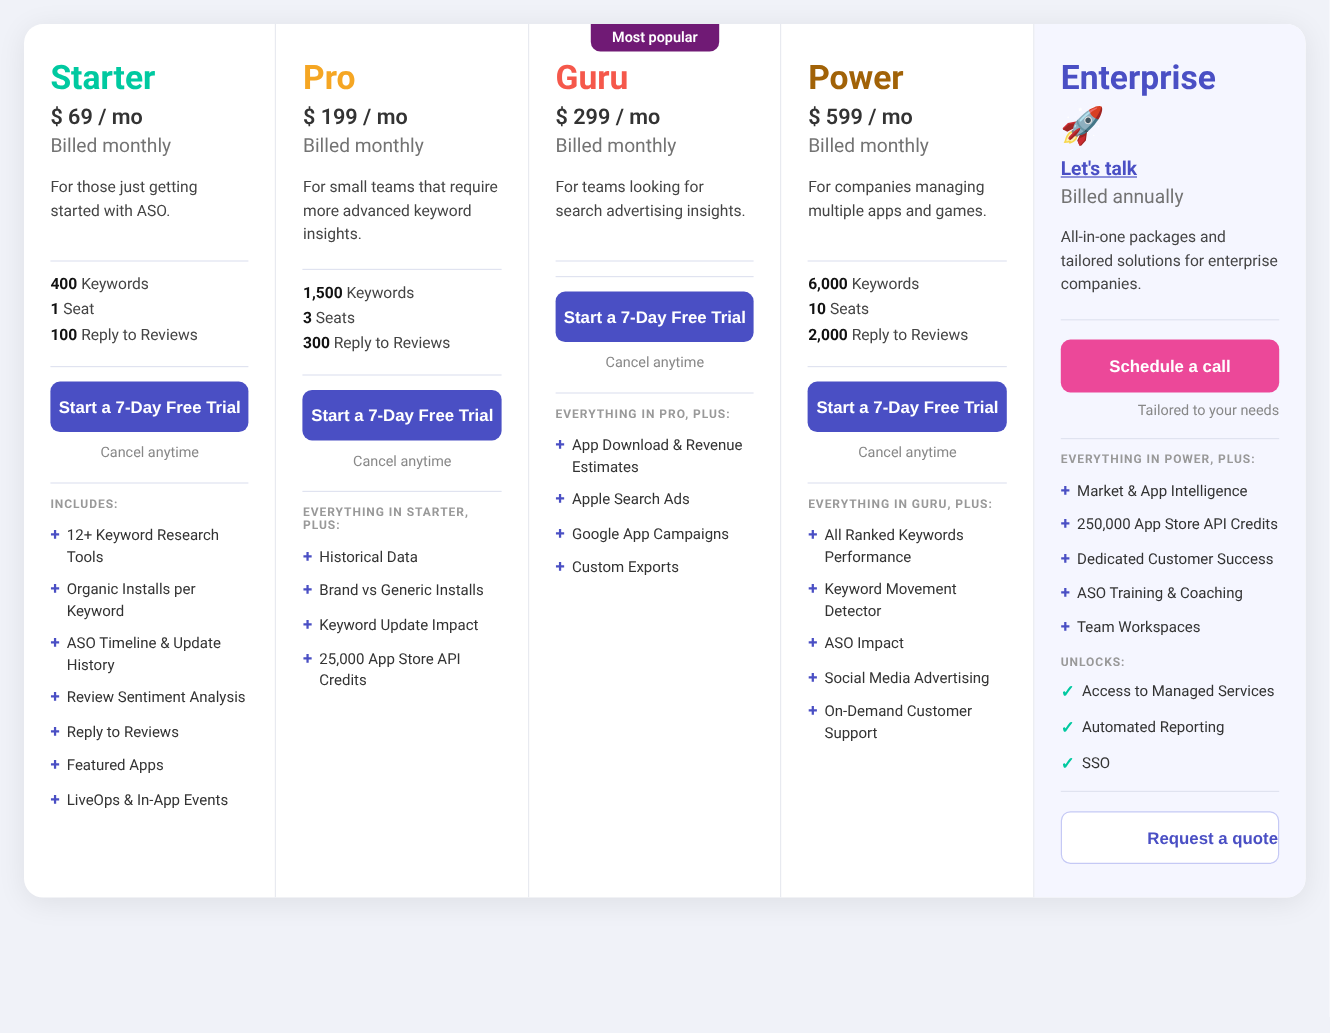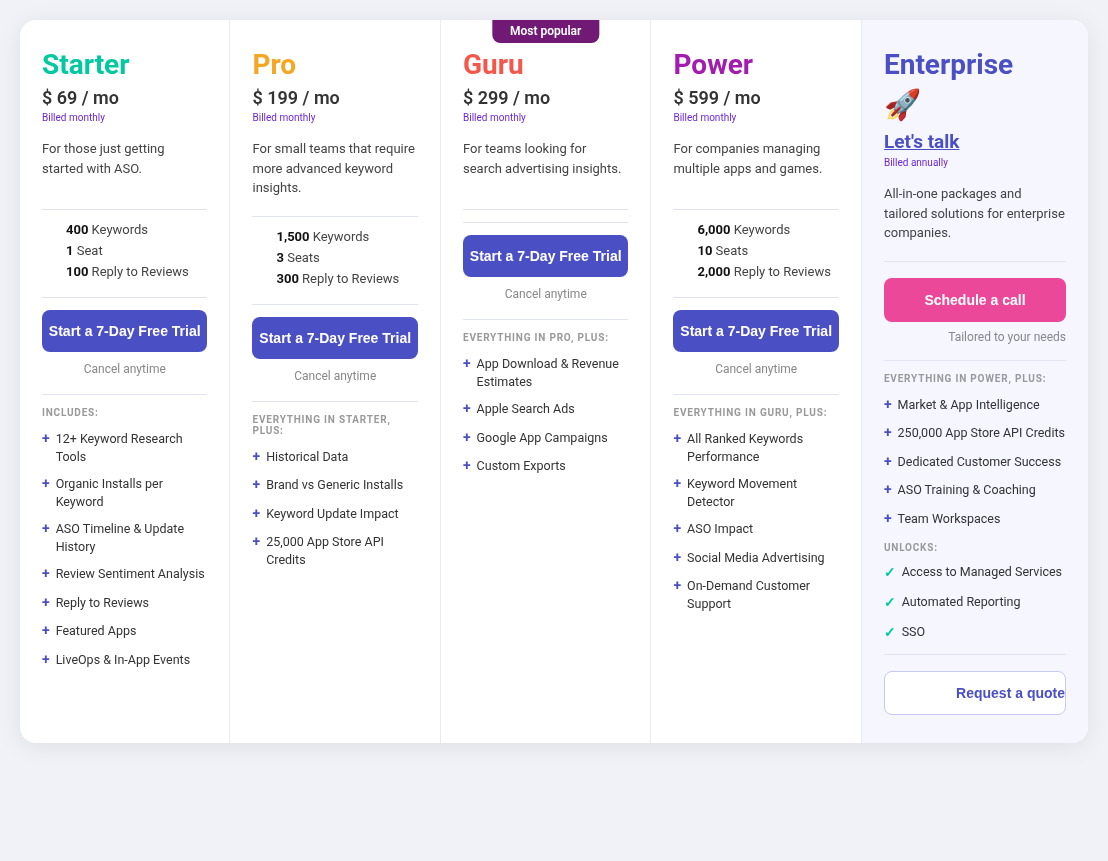--- a/index.html
+++ b/index.html
@@ -38,49 +38,48 @@
       background: #f5f6ff;
     }
     .plan-name {
       font-size: 28px;
       font-weight: 700;
       margin-bottom: 6px;
     }
     .starter-name { color: #00c9a0; }
     .pro-name { color: #f5a623; }
     .guru-name { color: #f5584b; }
-    .power-name { color: #a21caf; }
+    .power-name { color: #a16207; }
     .enterprise-name { color: #4a4fc4; }
 
     .plan-price {
       font-size: 18px;
       font-weight: 600;
       color: #333;
       margin-bottom: 4px;
     }
     .billed-note {
-      font-size: 10px;
-      color: #6d28d9;
+      font-size: 16px;
+      color: #737373;
       margin-bottom: 16px;
     }
     .plan-desc {
       font-size: 13px;
       color: #444;
       line-height: 1.5;
       margin-bottom: 18px;
       min-height: 52px;
     }
     .divider {
       border: none;
       border-top: 1px solid #e0e3f0;
       margin: 12px 0;
     }
     .metrics {
       margin-bottom: 18px;
-      margin-left: 24px;
     }
     .metric-row {
       font-size: 13px;
       color: #444;
       margin-bottom: 6px;
     }
     .metric-row strong {
       color: #111;
       font-weight: 700;
     }
@@ -150,21 +149,21 @@
       padding: 5px 18px;
       border-radius: 0 0 8px 8px;
       white-space: nowrap;
     }
     .rocket-icon {
       font-size: 30px;
       margin-bottom: 8px;
     }
     .lets-talk-link {
       color: #4a4fc4;
-      font-size: 19px;
+      font-size: 16px;
       font-weight: 700;
       text-decoration: underline;
       cursor: pointer;
       display: block;
       margin-bottom: 4px;
     }
     .schedule-btn {
       display: block;
       width: 100%;
       background: #ec4899;

